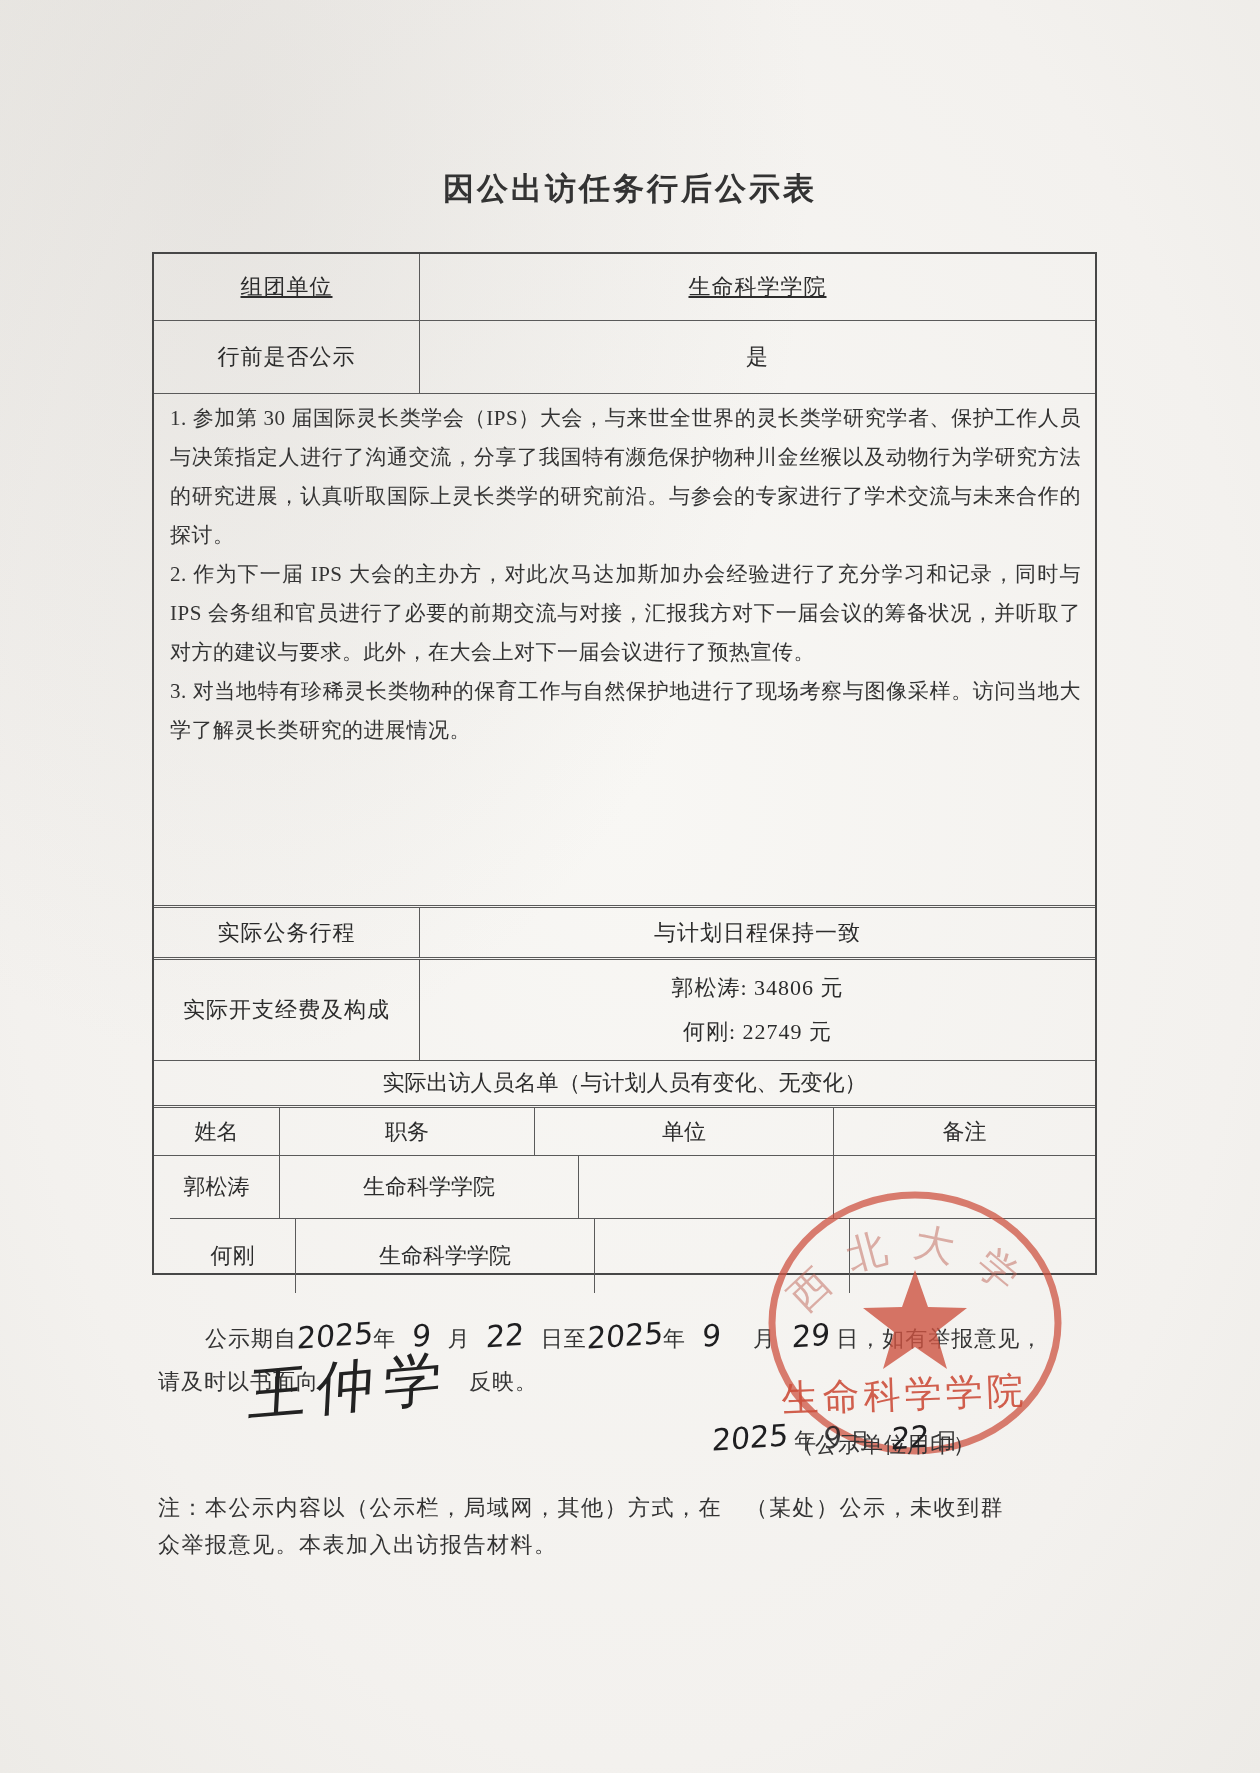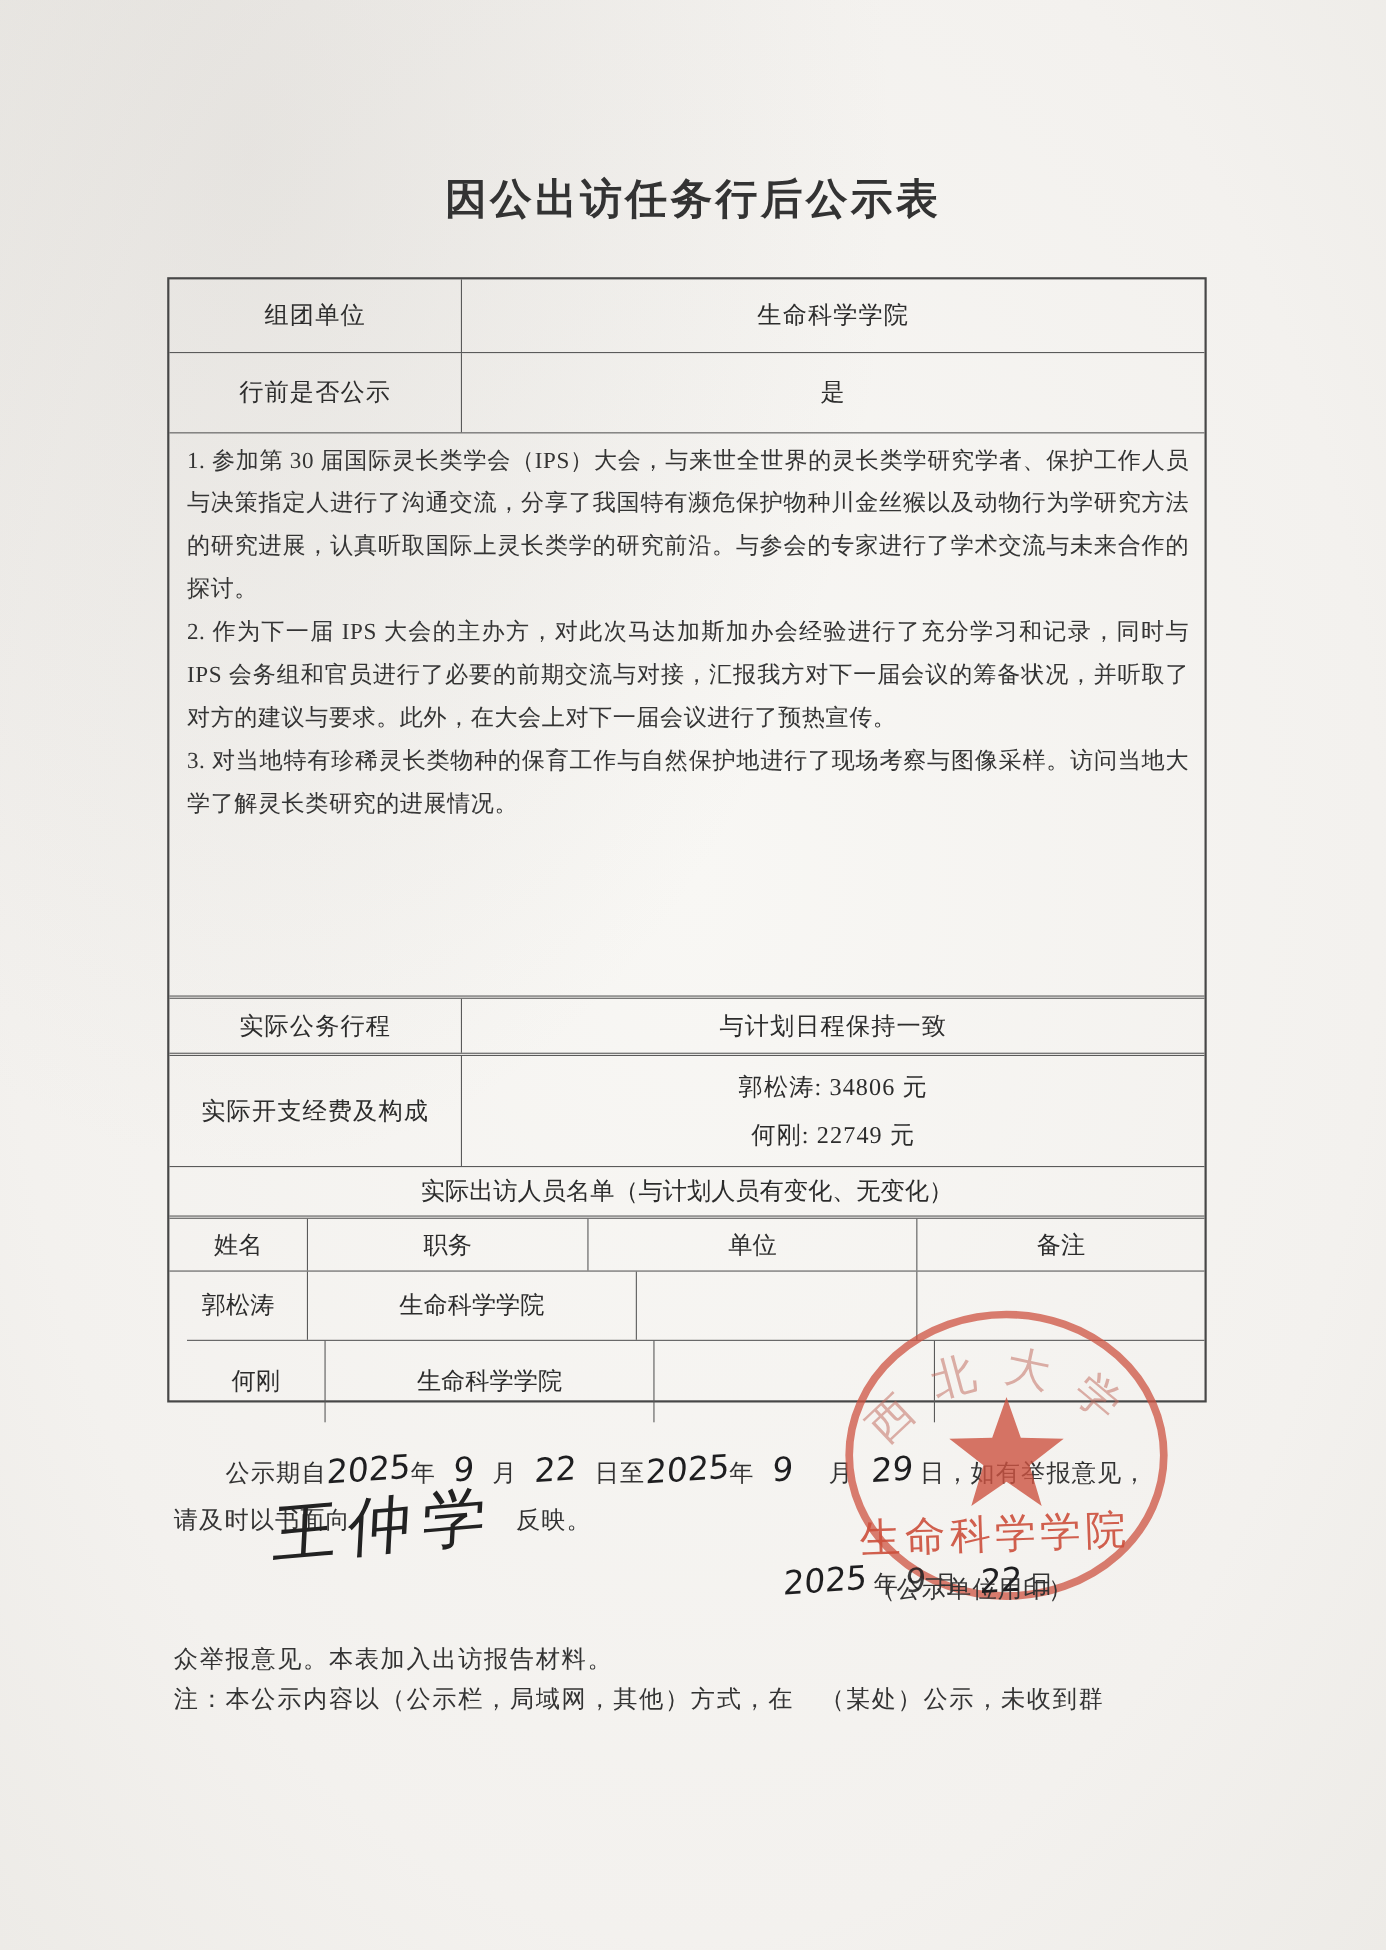--- a/index.html
+++ b/index.html
@@ -11,33 +11,33 @@
     position:relative;
     overflow:hidden;
   }
   .page{
     position:absolute;inset:0;
     background:
       radial-gradient(ellipse at 18% 8%, rgba(190,186,180,.25), rgba(0,0,0,0) 40%),
       radial-gradient(ellipse at 50% 45%, #f8f7f4 0%, #f3f1ee 70%, #edebe7 100%);
   }
   .title{
-    position:absolute;top:156px;left:0;width:100%;
+    position:absolute;top:168px;left:0;width:100%;
     text-align:center;
-    font-size:38px;font-weight:600;letter-spacing:3px;color:#333;
+    font-size:31px;font-weight:600;letter-spacing:3px;color:#333;
   }
   
   .sheet{
     position:absolute;left:152px;top:252px;width:945px;height:1023px;
     border:2px solid #474747;
     box-sizing:border-box;
     font-size:22px;
   }
   .row{display:flex;box-sizing:border-box;border-top:1px solid #5a5a5a;}
-  .row:first-child{border-top:none;}
+  .row:first-child{border-top:none;text-decoration:underline;}
   .row.dbl{border-top:3px double #5a5a5a;}
   .cell{box-sizing:border-box;display:flex;align-items:center;justify-content:center;}
   .lab{
     width:266px;flex:0 0 266px;border-right:1px solid #5a5a5a;
     text-align:center;letter-spacing:1px;
   }
   .val{flex:1;text-align:center;letter-spacing:1px;}
   .r1{height:66px;}
   .r2{height:73px;}
   .r3{height:512px;}
@@ -188,17 +188,17 @@
   <div class="seal-date">
     <span class="hw">2025</span>
     <span class="printed">年</span>
     <span class="hw" style="opacity:.85">9</span>
     <span class="printed">月</span>
     <span class="hw" style="margin-left:14px">22</span>
     <span class="printed">日</span>
   </div>
 
   <div class="footnote printed">
+    <div>注：本公示内容以（公示栏，局域网，其他）方式，在　（某处）公示，未收到群</div>
     <div>众举报意见。本表加入出访报告材料。</div>
-    <div>注：本公示内容以（公示栏，局域网，其他）方式，在　（某处）公示，未收到群</div>
   </div>
 
 </div>
 
 </body></html>

